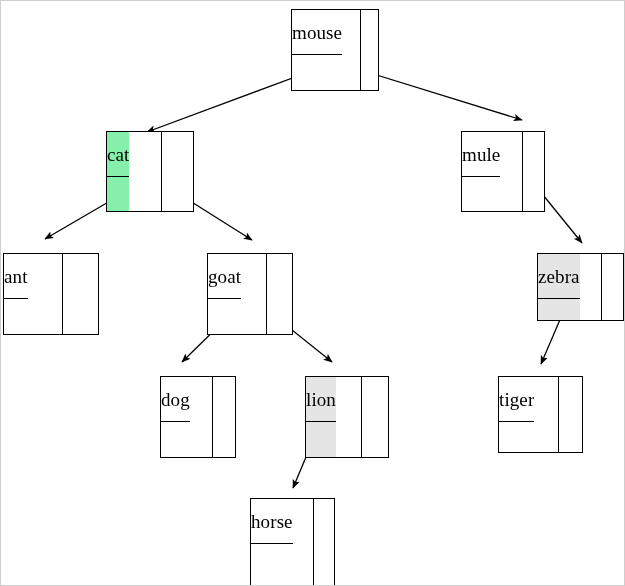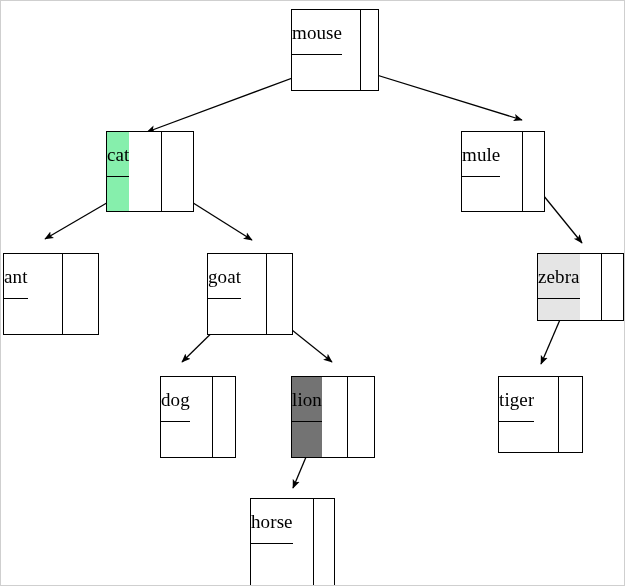--- a/index.html
+++ b/index.html
@@ -123,21 +123,21 @@
           <div class="ptr right"></div>
         </div>
       </div>
       <div class="node" style="left: 136px; top: 375px; width: 76px; height: 82px; border-color: rgb(0, 0, 0); background: rgb(255, 255, 255); margin-left: 23px;">
         <div class="node-label" style="height: 44px; border-bottom-color: rgb(0, 0, 0); color: rgb(0, 0, 0);">dog</div>
         <div class="node-pointers">
           <div class="ptr left" style="border-right-color: rgb(0, 0, 0);"></div>
           <div class="ptr right"></div>
         </div>
       </div>
-      <div class="node" style="left: 290px; top: 375px; width: 84px; height: 82px; border-color: rgb(0, 0, 0); background: #737373;">
+      <div class="node" style="left: 304px; top: 375px; width: 84px; height: 82px; border-color: rgb(0, 0, 0); background: #e5e5e5;">
         <div class="node-label" style="height: 44px; border-bottom-color: rgb(0, 0, 0); color: rgb(0, 0, 0);">lion</div>
         <div class="node-pointers">
           <div class="ptr left" style="border-right-color: rgb(0, 0, 0);"></div>
           <div class="ptr right"></div>
         </div>
       </div>
       <div class="node" style="left: 497px; top: 375px; width: 85px; height: 77px; border-color: rgb(0, 0, 0); background: rgb(255, 255, 255);">
         <div class="node-label" style="height: 44px; border-bottom-color: rgb(0, 0, 0); color: rgb(0, 0, 0);">tiger</div>
         <div class="node-pointers">
           <div class="ptr left" style="border-right-color: rgb(0, 0, 0);"></div>

